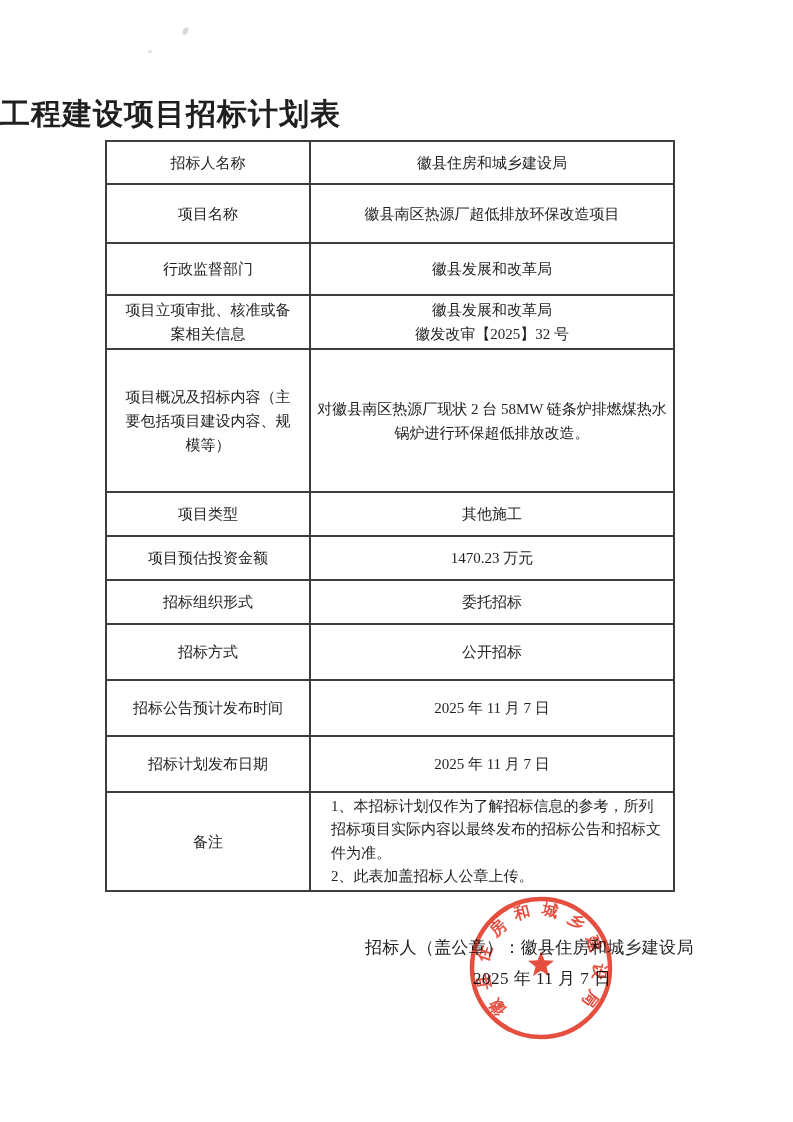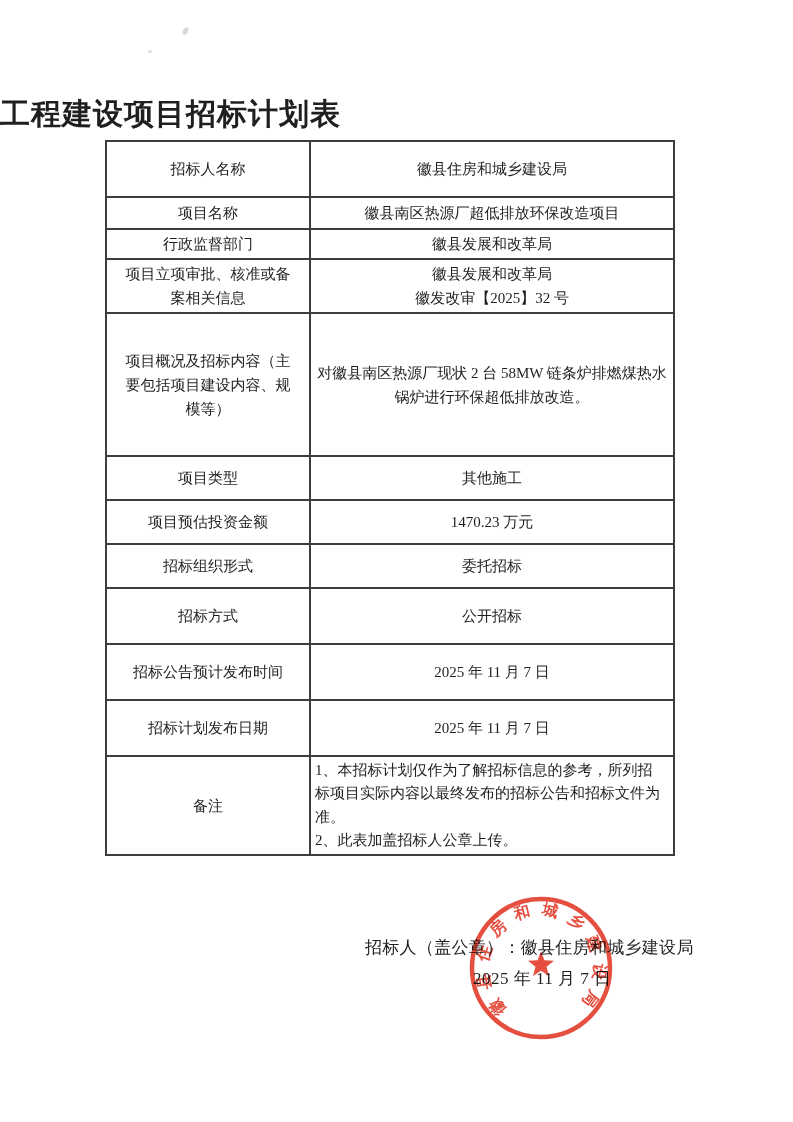--- a/index.html
+++ b/index.html
@@ -32,35 +32,35 @@
     border:2px solid #3d3d3d;
     font-size:15px;
     text-align:center;
     vertical-align:middle;
     white-space:pre-line;
     line-height:1.6;
     padding:2px 4px;
     overflow:hidden;
   }
   td.label-cell { width:194px; }
-  tr.rh-a  { height:56px; }
-  tr.rh-b  { height:32px;padding-left:16px; }
-  tr.rh-c  { height:30px; }
+  tr.rh-a  { height:43px; }
+  tr.rh-b  { height:59px;padding-left:16px; }
+  tr.rh-c  { height:52px; }
   tr.rh-d  { height:53px; }
   tr.rh-e  { height:143px;padding-left:12px; }
   tr.rh-f  { height:44px; }
   tr.rh-g  { height:44px; }
   tr.rh-h  { height:44px; }
   tr.rh-i  { height:56px; }
   tr.rh-j  { height:56px; }
   tr.rh-k  { height:56px;padding-left:36px; }
   tr.rh-l  { height:99px; }
   tr.remark-row td.value-cell {
     text-align:left;
-    padding-left:4px;
+    padding-left:20px;
     padding-right:6px;
     line-height:1.55;
   }
   .sig-line {
     position:absolute;
     left:365px; top:936px;
     font-size:17px;
     letter-spacing:0.3px;
   }
   .date-line {

